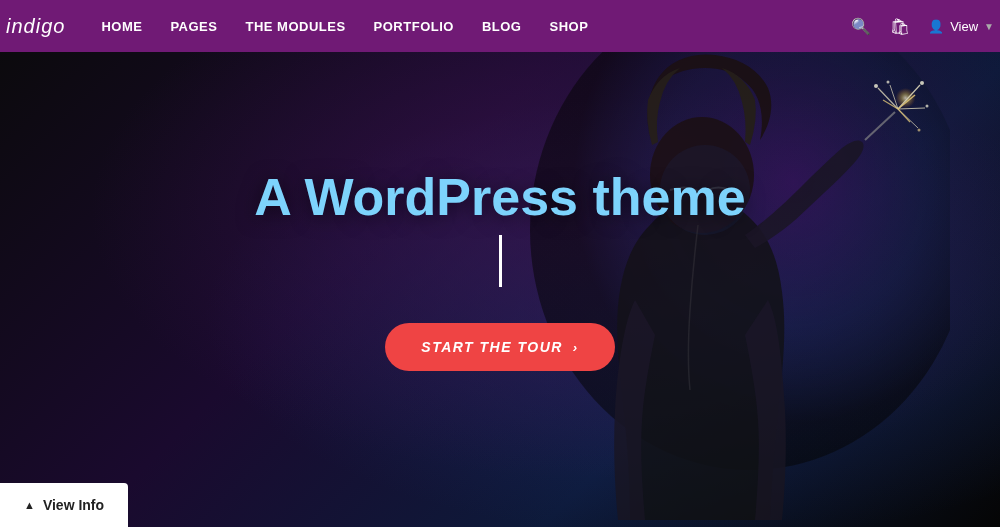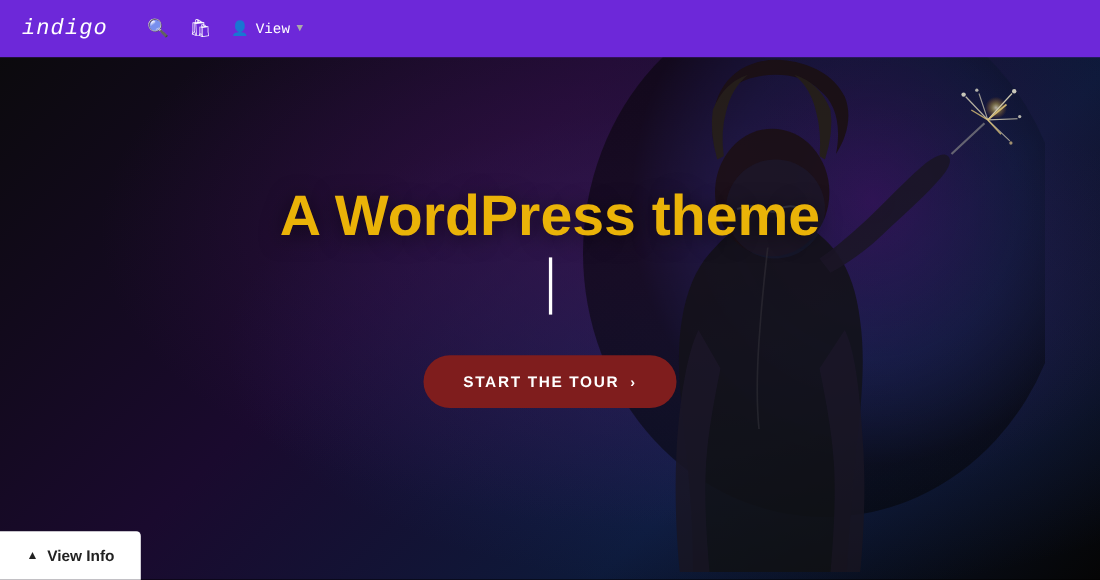--- a/index.html
+++ b/index.html
@@ -12,26 +12,25 @@
       background: #000;
     }
 
     
     .navbar {
       position: absolute;
       top: 0;
       left: 0;
       width: 100%;
       height: 52px;
-      background: #6d28d9;
-      display: flex;
-      align-items: center;
-      padding: 0 20px;
+      background: #701a75;
+      display: flex;
+      align-items: center;
+      padding: 0 6px;
       z-index: 10;
-      font-family: Liberation Mono, monospace;
     }
 
     .navbar-logo {
       color: #fff;
       font-size: 20px;
       font-weight: 300;
       letter-spacing: 1px;
       margin-right: 36px;
       font-style: italic;
     }
@@ -118,53 +117,54 @@
       width: 100%;
       height: calc(100% - 52px);
       display: flex;
       flex-direction: column;
       align-items: center;
       justify-content: center;
       padding-bottom: 40px;
     }
 
     .hero-title {
-      color: #eab308;
+      color: #7dd3fc;
       font-size: 52px;
       font-weight: 800;
       text-align: center;
       line-height: 1.15;
       margin-bottom: 36px;
       text-shadow: 0 2px 20px rgba(0,0,0,0.6);
       max-width: 700px;
     }
 
     .hero-title .cursor {
       display: inline-block;
       width: 3px;
       height: 52px;
       background: #fff;
       margin-left: 2px;
       vertical-align: middle;
     }
 
     .tour-btn {
-      background: #7f1d1d;
+      background: #ef4444;
       color: #fff;
       border: none;
       border-radius: 50px;
       padding: 16px 36px;
       font-size: 14px;
       font-weight: 700;
       letter-spacing: 1.5px;
       text-transform: uppercase;
       cursor: pointer;
       display: flex;
       align-items: center;
       gap: 10px;
+      font-style: italic;
     }
 
     .tour-btn-arrow {
       font-size: 13px;
     }
 
     
     .view-info-btn {
       position: absolute;
       bottom: 0;
@@ -184,20 +184,28 @@
 
     .view-info-chevron {
       font-size: 11px;
     }
   </style>
 </head>
 <body>
 
 <nav class="navbar">
   <span class="navbar-logo">indigo</span>
+  <div class="navbar-nav">
+    <span class="nav-item">HOME</span>
+    <span class="nav-item">PAGES</span>
+    <span class="nav-item">THE MODULES</span>
+    <span class="nav-item">PORTFOLIO</span>
+    <span class="nav-item">BLOG</span>
+    <span class="nav-item">SHOP</span>
+  </div>
   <div class="navbar-actions">
     <span class="navbar-icon">🔍</span>
     <span class="navbar-icon">🛍</span>
     <div class="login-btn">
       <span>👤</span>
       <span>View</span>
       <span class="login-arrow">▼</span>
     </div>
   </div>
 </nav>

